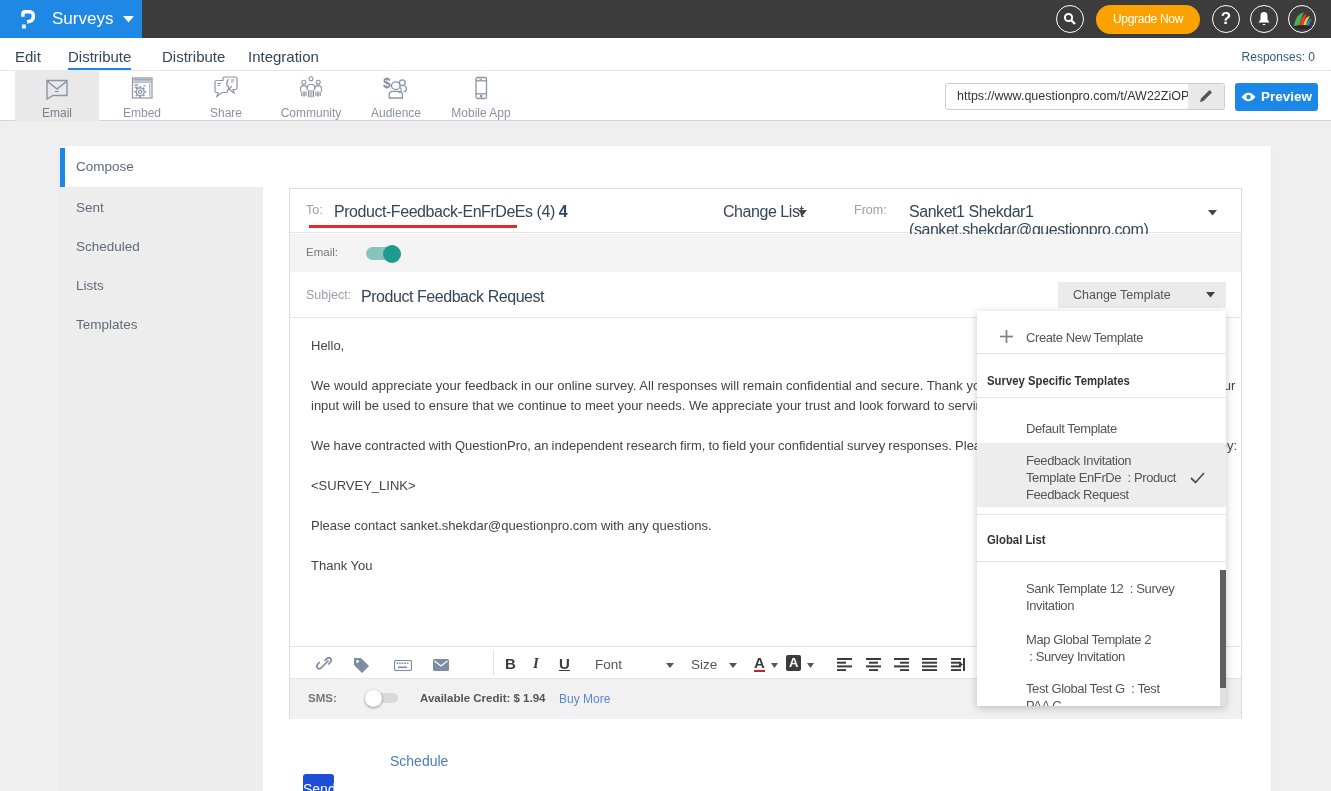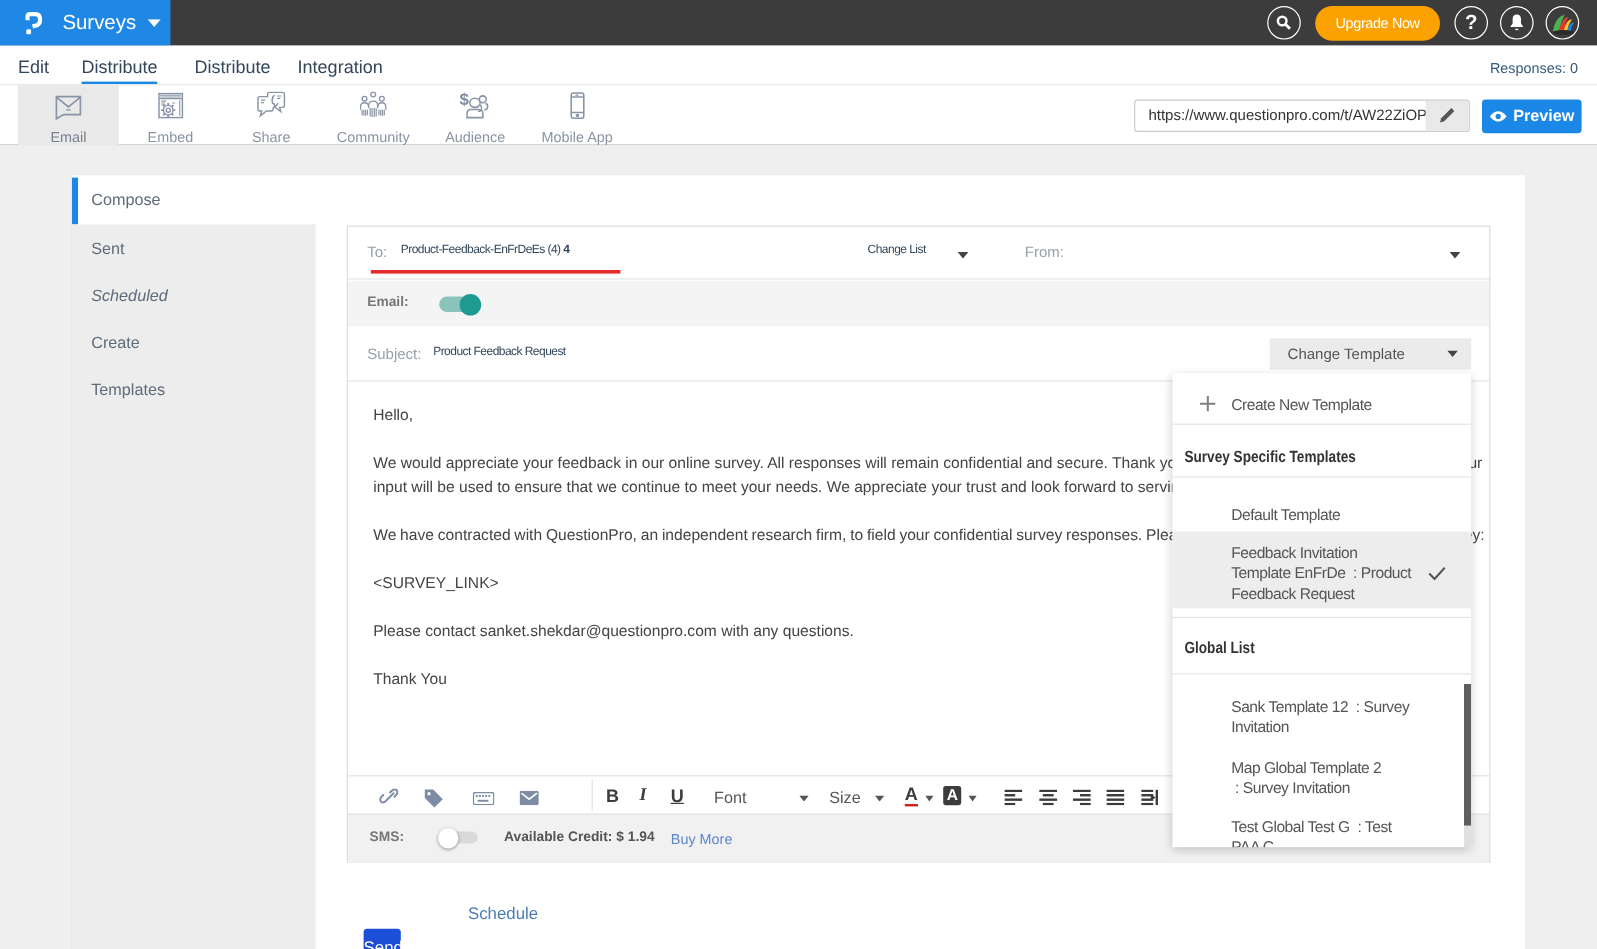--- a/index.html
+++ b/index.html
@@ -29,21 +29,21 @@
 #urlbox .pen{position:absolute;right:0;top:0;width:36px;height:25px;background:#e9e9e9;text-align:center;}
 #preview{position:absolute;left:1235px;top:12px;width:83px;height:28px;background:#1b87e6;border-radius:3px;color:#fff;font-size:13.5px;font-weight:bold;text-align:center;line-height:28px;}
 
 #card{position:absolute;left:60px;top:146px;width:1211px;height:645px;background:#fff;box-shadow:0 1px 2px rgba(0,0,0,.08);}
 #sidebar{position:absolute;left:0px;top:41px;width:203px;height:604px;background:#ededed;}
 .snav{position:absolute;left:16px;font-size:13.5px;color:#5f6b7a;}
 #composeitem{position:absolute;left:0;top:2px;width:203px;height:39px;background:#fff;border-left:5px solid #1b87e6;}
 
 #cbox{position:absolute;left:229px;top:42px;width:953px;height:531px;border:1px solid #dcdcdc;background:#fff;}
 .lab{color:#9aa0a8;font-size:12.5px;}
-.val{color:#33475b;font-size:10px;letter-spacing:-0.45px;}
+.val{color:#33475b;font-size:16px;letter-spacing:-0.45px;}
 #torow{position:absolute;left:0;top:0;width:951px;height:44px;border-bottom:1px solid #e4e4e4;}
 #redline{position:absolute;left:19px;top:36px;width:208px;height:3px;background:#e42b2b;}
 #emailrow{position:absolute;left:0;top:45px;width:951px;height:38px;background:#f4f4f4;}
 #subjrow{position:absolute;left:0;top:83px;width:951px;height:46px;border-bottom:1px solid #e4e4e4;}
 #ctbtn{position:absolute;left:768px;top:10px;width:168px;height:26px;background:#ebebeb;color:#555;font-size:12.5px;line-height:26px;}
 #bodyarea{position:absolute;left:0;top:130px;width:951px;height:327px;overflow:hidden;}
 .bl{position:absolute;left:21px;white-space:nowrap;font-size:13px;color:#444;}
 
 #edbar{position:absolute;left:0;top:457px;width:951px;height:32px;border-top:1px solid #e4e4e4;}
 
@@ -215,41 +215,42 @@
         <path d="M0.5 5 Q7.5 -3.5 14.5 5 Q7.5 13.5 0.5 5 Z" fill="#fff"></path>
         <circle cx="7.5" cy="5" r="2.2" fill="#1b87e6"></circle>
       </svg>Preview</div>
 </div>
 
 <div id="card">
   <div id="composeitem"></div>
   <div class="snav" style="left:16px;top:13px;color:#5f6b7a;">Compose</div>
   <div id="sidebar">
     <div class="snav" style="top:13px;">Sent</div>
-    <div class="snav" style="top:52px;font-style:italic;">Scheduled</div>
-    <div class="snav" style="top:91px;">Create</div>
+    <div class="snav" style="top:52px;">Scheduled</div>
+    <div class="snav" style="top:91px;">Lists</div>
     <div class="snav" style="top:130px;">Templates</div>
   </div>
 
   <div id="cbox">
     <div id="torow">
       <span class="lab abs" style="left:16px;top:14px;">To:</span>
       <span class="val abs" style="left:44px;top:14px;">Product-Feedback-EnFrDeEs (4) <b>4</b></span>
       <span class="val abs" style="left:433px;top:14px;">Change List</span>
       <svg class="abs" style="left:508px;top:21px;" width="9" height="6">
           <path d="M0 0 L9 0 L4.5 5.5 Z" fill="#444"></path>
         </svg>
       <span class="lab abs" style="left:564px;top:14px;">From:</span>
+      <span class="val abs" style="left:619px;top:14px;">Sanket1 Shekdar1 (sanket.shekdar@questionpro.com)</span>
       <svg class="abs" style="left:918px;top:21px;" width="9" height="6">
           <path d="M0 0 L9 0 L4.5 5.5 Z" fill="#444"></path>
         </svg>
       <div id="redline"></div>
     </div>
     <div id="emailrow">
-      <span class="lab abs" style="left:16px;top:12px;color:#777;font-weight:bold;font-size:11.5px;">Email:</span>
+      <span class="lab abs" style="left:16px;top:12px;color:#777;font-weight:normal;font-size:11.5px;">Email:</span>
       <div class="tgon" style="left:76px;top:13px;">
           <div class="kn"></div>
         </div>
     </div>
     <div id="subjrow">
       <span class="lab abs" style="left:16px;top:16px;">Subject:</span>
       <span class="val abs" style="left:71px;top:16px;">Product Feedback Request</span>
       <div id="ctbtn"><span style="margin-left:15px;">Change Template</span>
         <svg class="abs" style="left:148px;top:10px;" width="9" height="6">
             <path d="M0 0 L9 0 L4.5 5.5 Z" fill="#444"></path>

